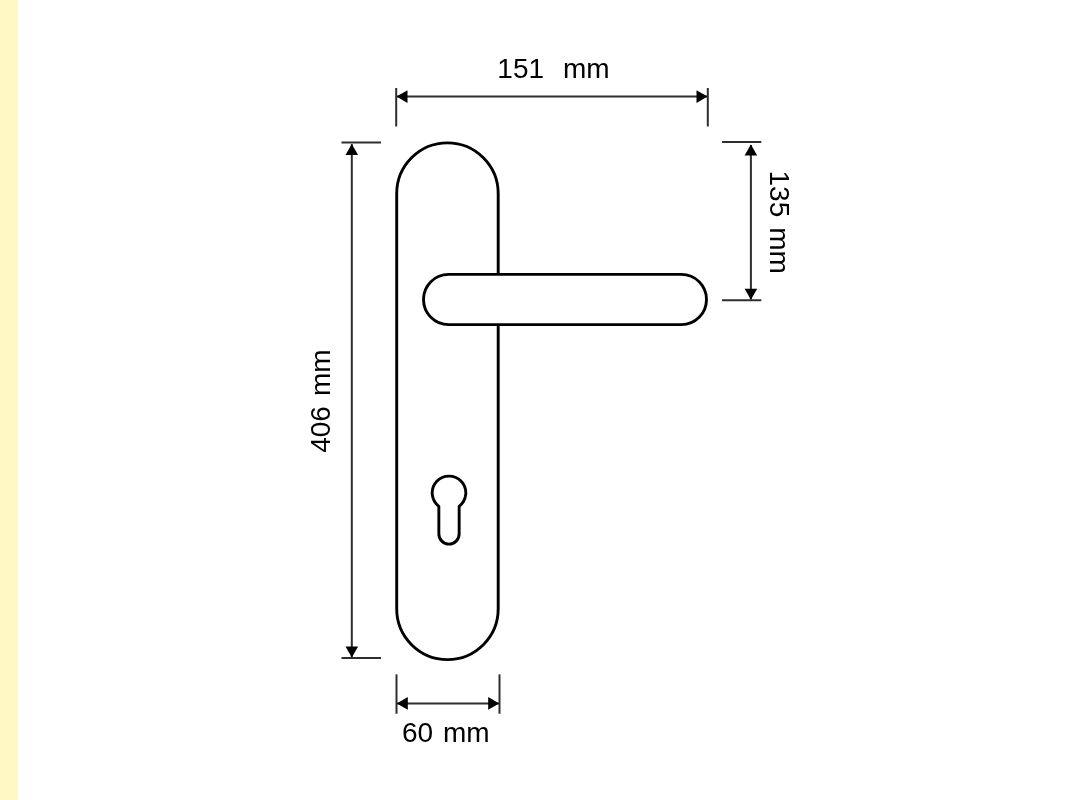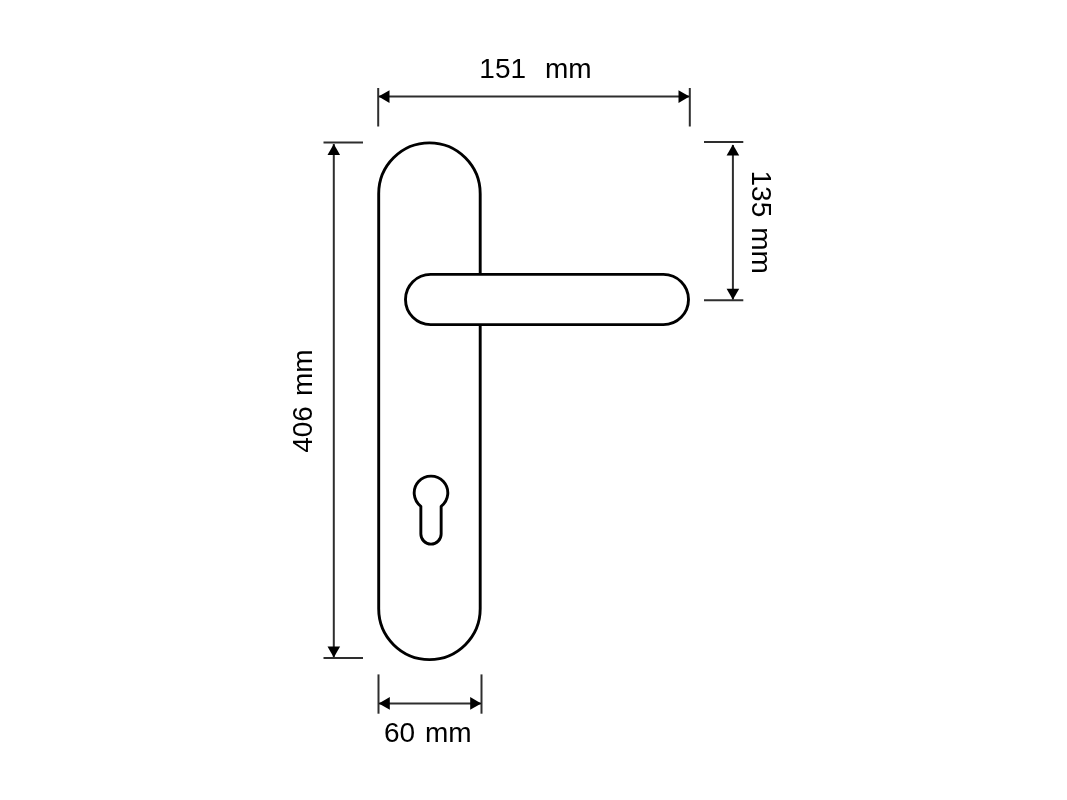--- a/index.html
+++ b/index.html
@@ -1,16 +1,16 @@
 <!DOCTYPE html>
 <html><head>
 <meta charset="utf-8">
 <style>
   html,body{margin:0;padding:0;background:#ffffff;}
-  .wrap{width:945px;height:800px;position:relative;background:#fef9c3;overflow:hidden;}
+  .wrap{width:945px;height:800px;position:relative;background:#fef9c3;overflow:hidden;padding-left:18px;}
   text{font-family:"Liberation Sans",sans-serif;fill:#000;}
 </style>
 </head>
 <body>
 
 <div class="wrap">
 <svg width="1067" height="800" viewBox="0 0 1067 800" xmlns="http://www.w3.org/2000/svg">
 
   <rect x="0" y="0" width="1067" height="800" fill="#ffffff"></rect>
 

